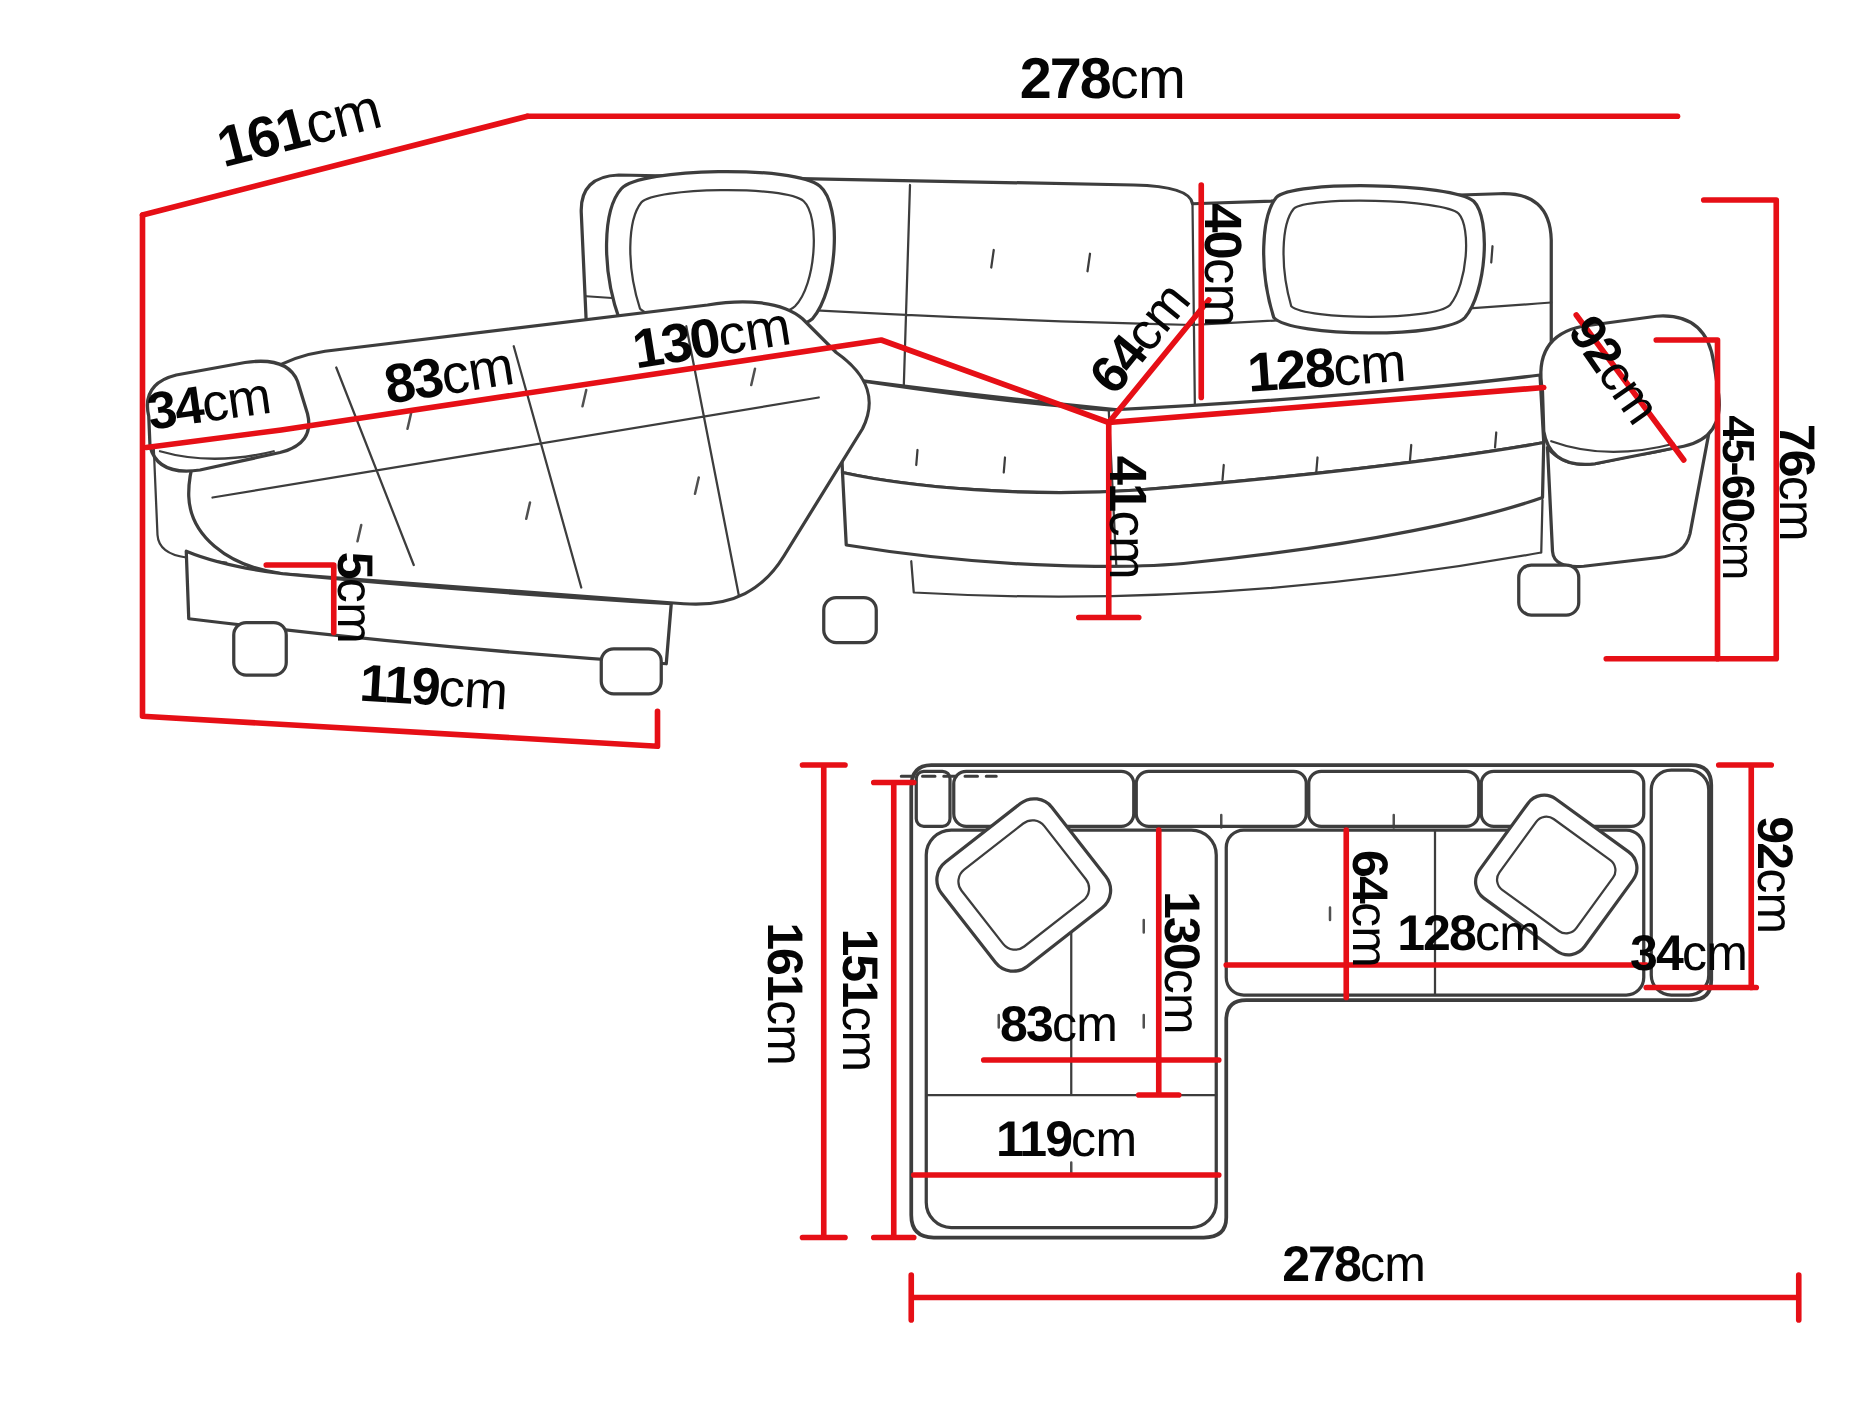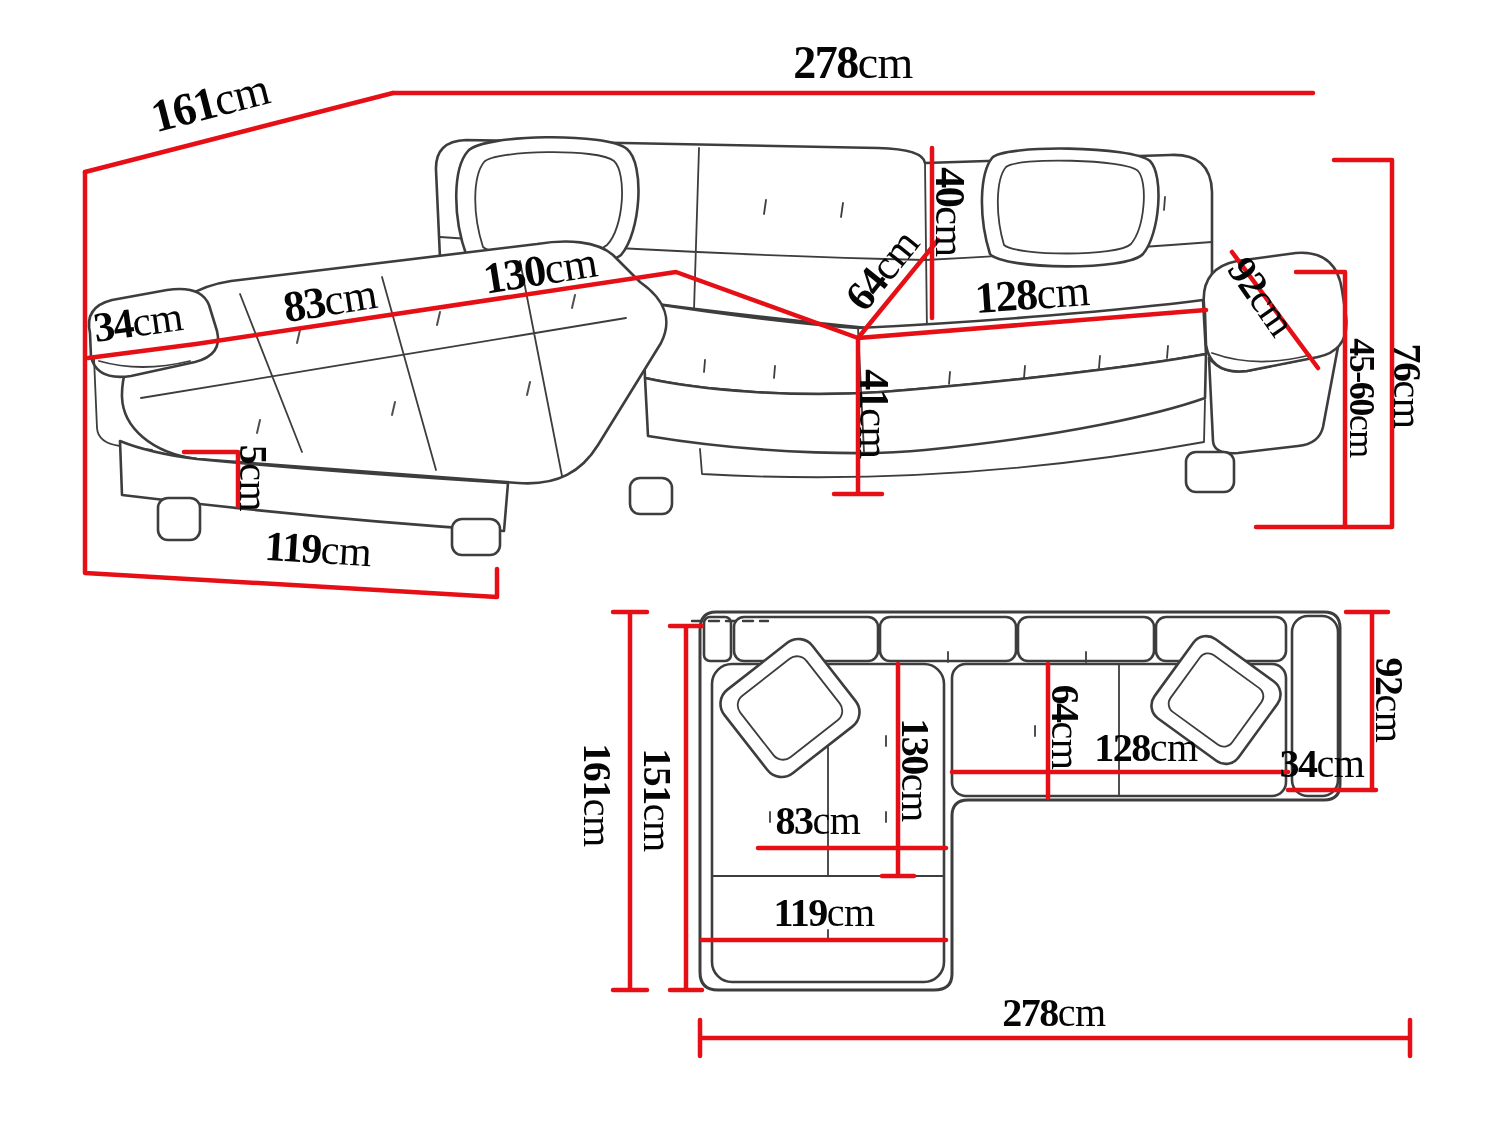--- a/index.html
+++ b/index.html
@@ -7,21 +7,22 @@
     --outline:#3d3d3d;
     --text:#050505;
     --background:#ffffff;
   }
   *{box-sizing:border-box;}
   html,body{margin:0;padding:0;background:var(--background);}
   .stage{
     width:1316px;height:1124px;
     background:var(--background);
     position:relative;
-    font-family:Liberation Serif, serif;
+    font-family:Liberation Sans, sans-serif;
+    padding-left:29px;
   }
   svg{display:block;}
   
   .outline{stroke:var(--outline);stroke-width:3;fill:#ffffff;stroke-linejoin:round;stroke-linecap:round;}
   .panel{stroke:var(--outline);stroke-width:2.6;fill:#ffffff;stroke-linejoin:round;stroke-linecap:round;}
   .detail{stroke:var(--outline);stroke-width:1.8;fill:none;stroke-linecap:round;stroke-linejoin:round;}
   .tuft{stroke:var(--outline);stroke-width:2;fill:none;stroke-linecap:round;opacity:.9;}
   .dashed{stroke:var(--outline);stroke-width:2.4;stroke-dasharray:10 7;fill:none;stroke-linecap:round;}
   
   .dim{stroke:var(--dimension);stroke-width:4.5;fill:none;stroke-linecap:round;stroke-linejoin:round;}

